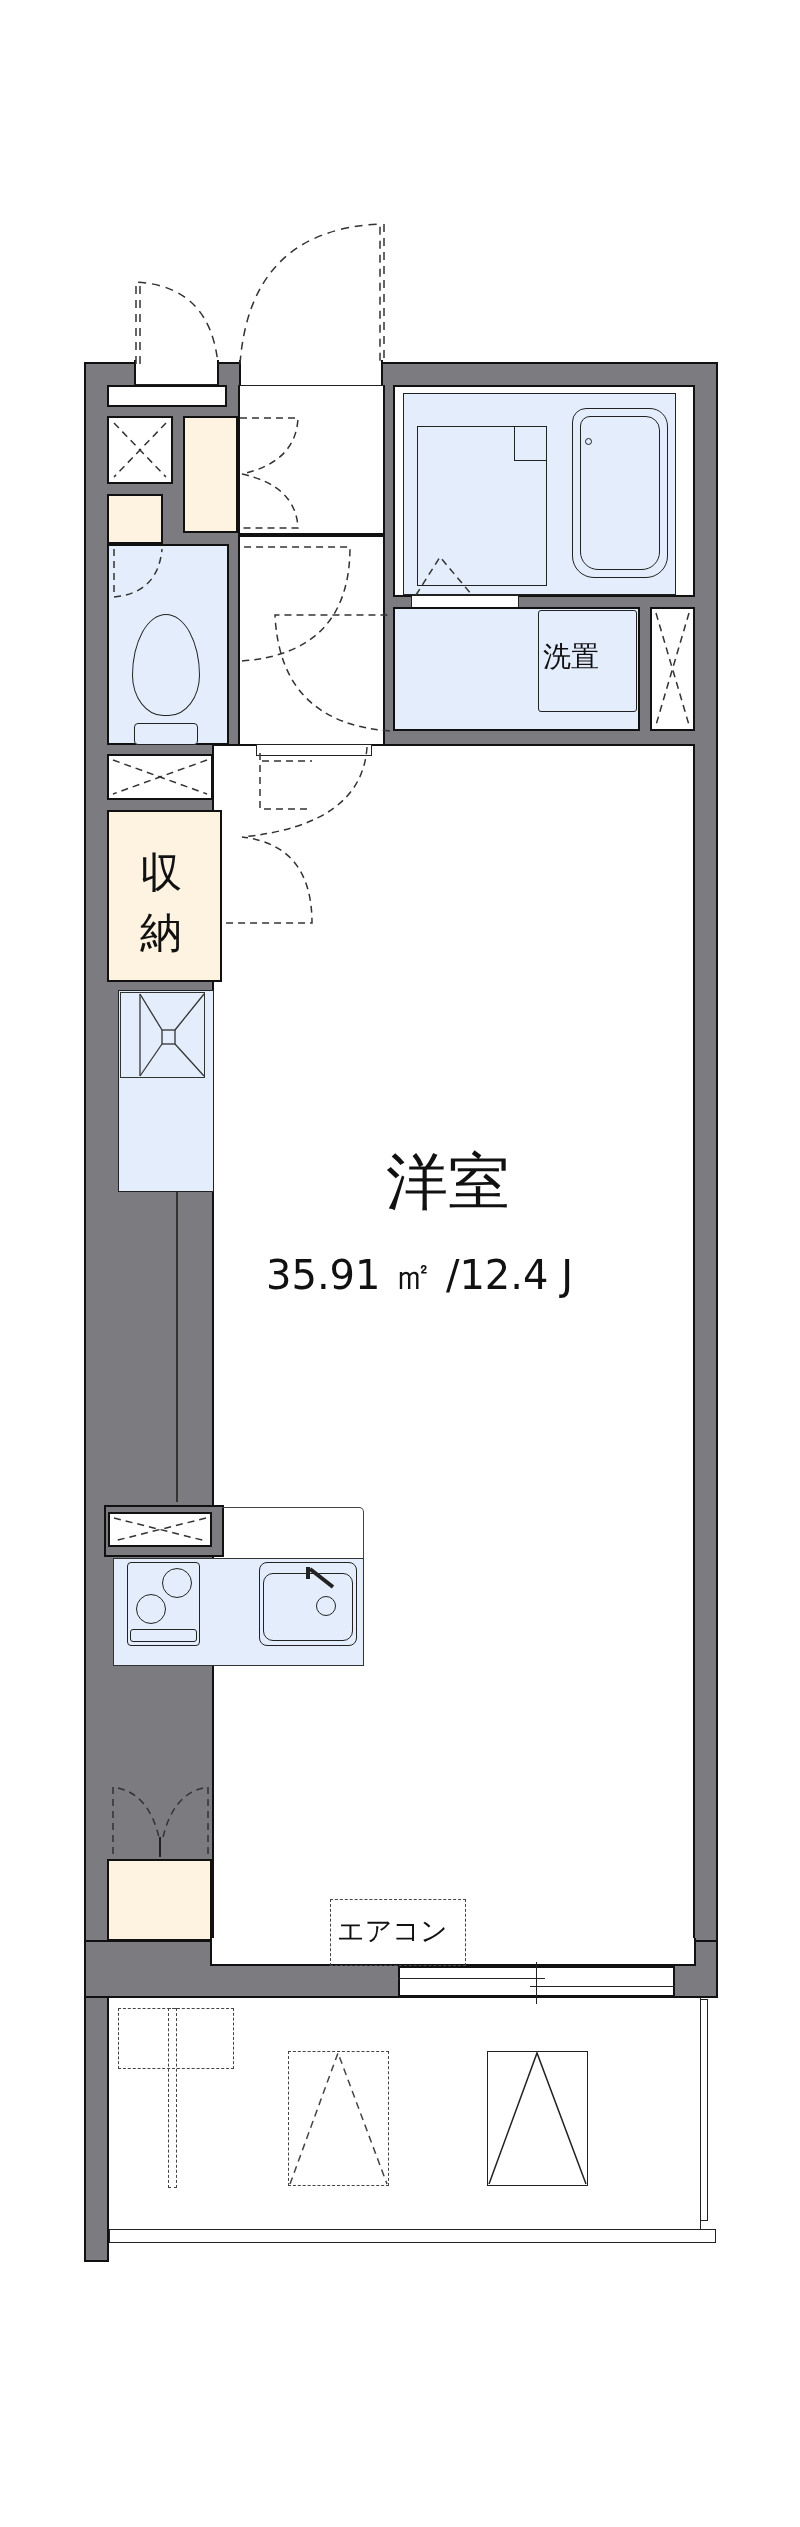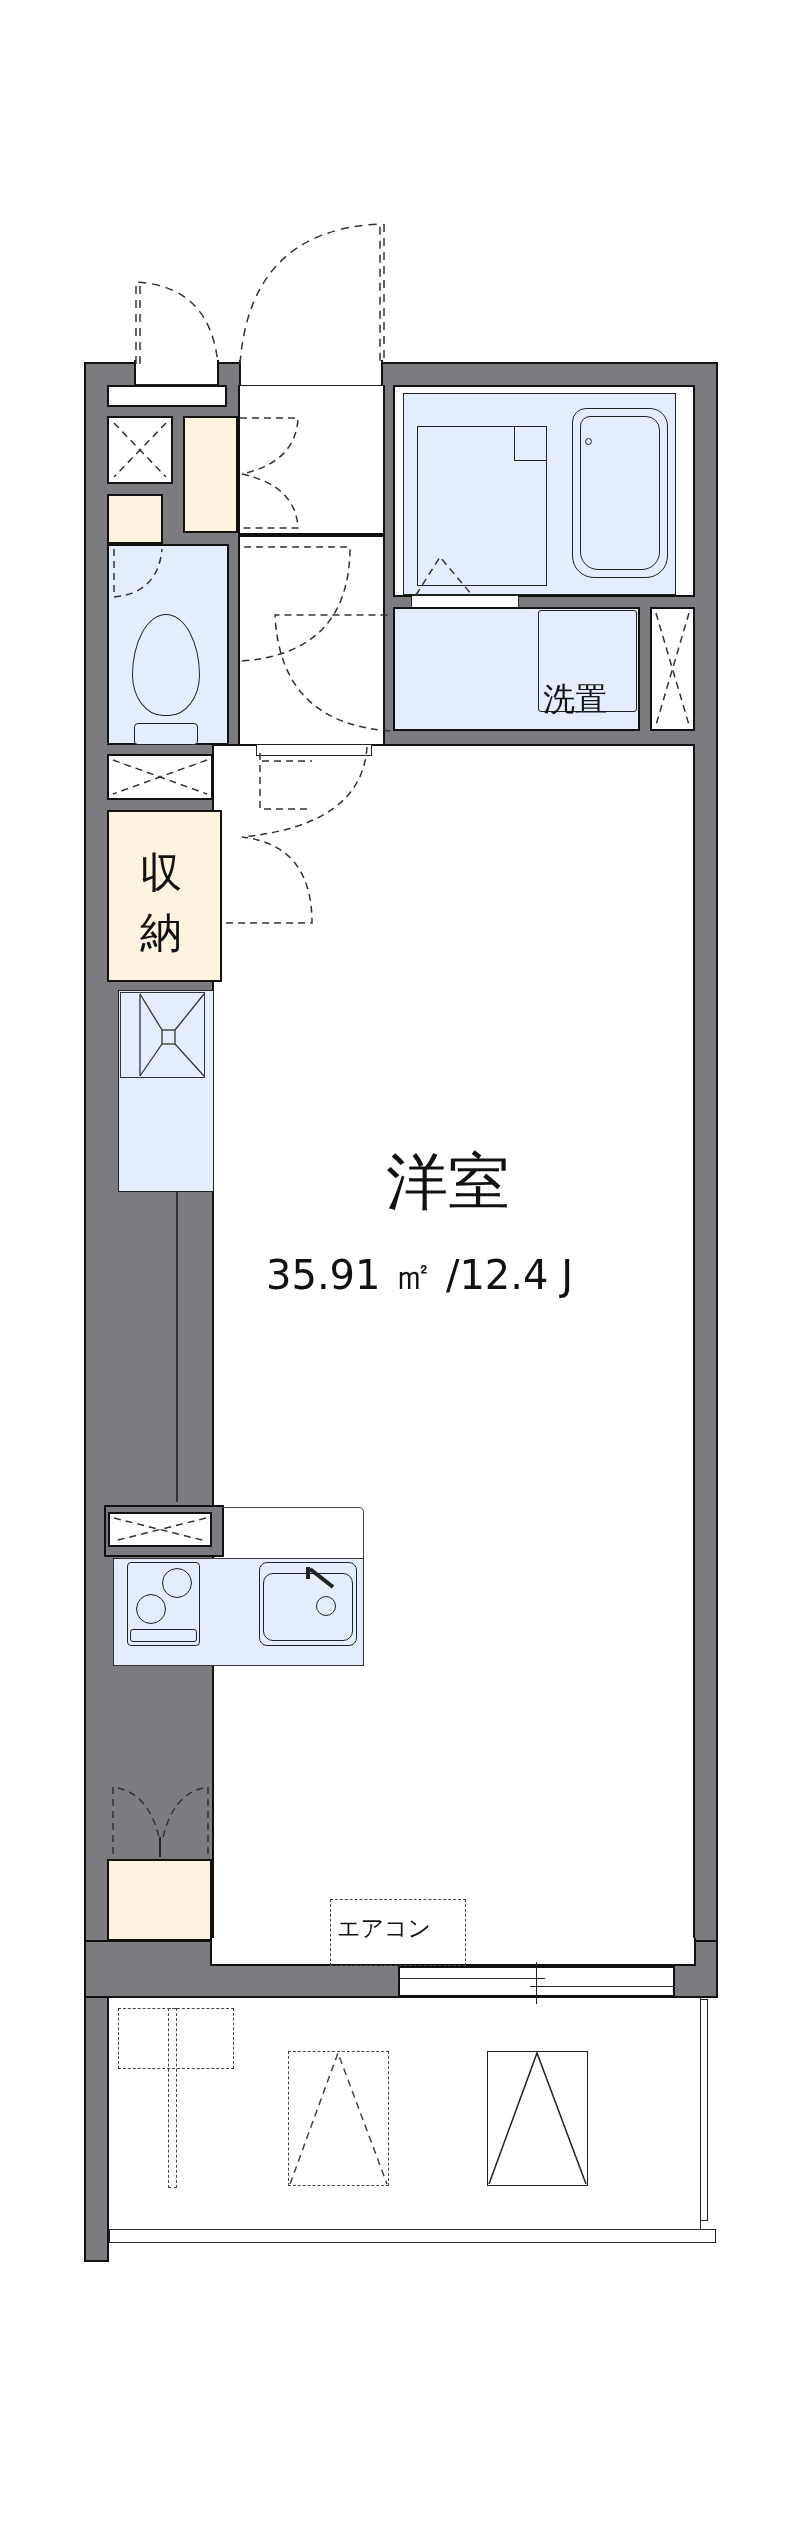--- a/index.html
+++ b/index.html
@@ -44,21 +44,21 @@
   <div class="abs blue" style="left:403px;top:393px;width:273px;height:202px;border:1.5px solid #222;"></div>
   <div class="abs" style="left:417px;top:426px;width:130px;height:160px;border:1.5px solid #222;"></div>
   <div class="abs" style="left:514px;top:427px;width:32px;height:34px;border:1.5px solid #222;border-top:none;border-right:none;"></div>
   <div class="abs" style="left:572px;top:408px;width:96px;height:170px;border:1.5px solid #222;border-radius:14px 18px 22px 22px;"></div>
   <div class="abs" style="left:580px;top:416px;width:80px;height:154px;border:1.5px solid #222;border-radius:10px 14px 18px 18px;"></div>
   <div class="abs" style="left:585px;top:438px;width:7px;height:7px;border:1.5px solid #222;border-radius:50%;"></div>
   <div class="abs room" style="left:411px;top:595px;width:108px;height:13px;border:1px solid #222;"></div>
 
   <div class="abs room blue" style="left:393px;top:607px;width:247px;height:124px;"></div>
   <div class="abs" style="left:538px;top:610px;width:99px;height:102px;border:1.5px solid #222;border-radius:3px;"></div>
-  <div class="label" style="left:543px;top:638px;font-size:32px;margin-top:40px;">洗置</div>
+  <div class="label" style="left:543px;top:638px;font-size:28px;">洗置</div>
 
   <div class="abs room" style="left:650px;top:607px;width:45px;height:124px;"></div>
   <svg style="left:653px;top:610px;" width="39" height="118">
       <line x1="3" y1="3" x2="36" y2="115" stroke="#333" stroke-width="1.5" stroke-dasharray="7,5"></line>
       <line x1="36" y1="3" x2="3" y2="115" stroke="#333" stroke-width="1.5" stroke-dasharray="7,5"></line>
     </svg>
 
   <div class="abs room" style="left:212px;top:744px;width:483px;height:1222px;"></div>
   <div class="abs room" style="left:256px;top:744px;width:116px;height:12px;border:1px solid #222;"></div>
   <div class="label" style="left:386px;top:1140px;font-size:62px;">洋室</div>
@@ -116,21 +116,21 @@
     </svg>
 
   <div class="abs wall" style="left:84px;top:1940px;width:634px;height:58px;"></div>
   <div class="abs room" style="left:210px;top:1938px;width:486px;height:28px;border-top:none;"></div>
   <div class="abs room" style="left:398px;top:1966px;width:277px;height:31px;"></div>
   <div class="abs" style="left:398px;top:1978px;width:147px;height:0;border-top:1.5px solid #222;"></div>
   <div class="abs" style="left:530px;top:1986px;width:145px;height:0;border-top:1.5px solid #222;"></div>
   <div class="abs" style="left:536px;top:1962px;width:0;height:42px;border-left:1.5px solid #222;"></div>
 
   <div class="abs" style="left:330px;top:1899px;width:136px;height:67px;border:1.5px dashed #444;"></div>
-  <div class="label" style="left:337px;top:1913px;font-size:23px;">エアコン</div>
+  <div class="label" style="left:337px;top:1913px;font-size:27px;">エアコン</div>
 
   <div class="abs" style="left:107px;top:1997px;width:594px;height:240px;border-right:1.5px solid #222;"></div>
   <div class="abs" style="left:109px;top:2229px;width:607px;height:14px;border:1.5px solid #222;background:#fff;"></div>
   <div class="abs" style="left:700px;top:1999px;width:8px;height:222px;border:1.5px solid #222;"></div>
   <div class="abs" style="left:118px;top:2008px;width:116px;height:61px;border:1.5px dashed #444;"></div>
   <div class="abs" style="left:168px;top:2008px;width:9px;height:180px;border:1.5px dashed #444;"></div>
   <div class="abs" style="left:288px;top:2051px;width:101px;height:135px;border:1.5px dashed #444;"></div>
   <svg style="left:288px;top:2051px;" width="101" height="135">
       <path d="M2 133 L50 2 L99 133" fill="none" stroke="#444" stroke-width="1.5" stroke-dasharray="7,5"></path>
     </svg>

